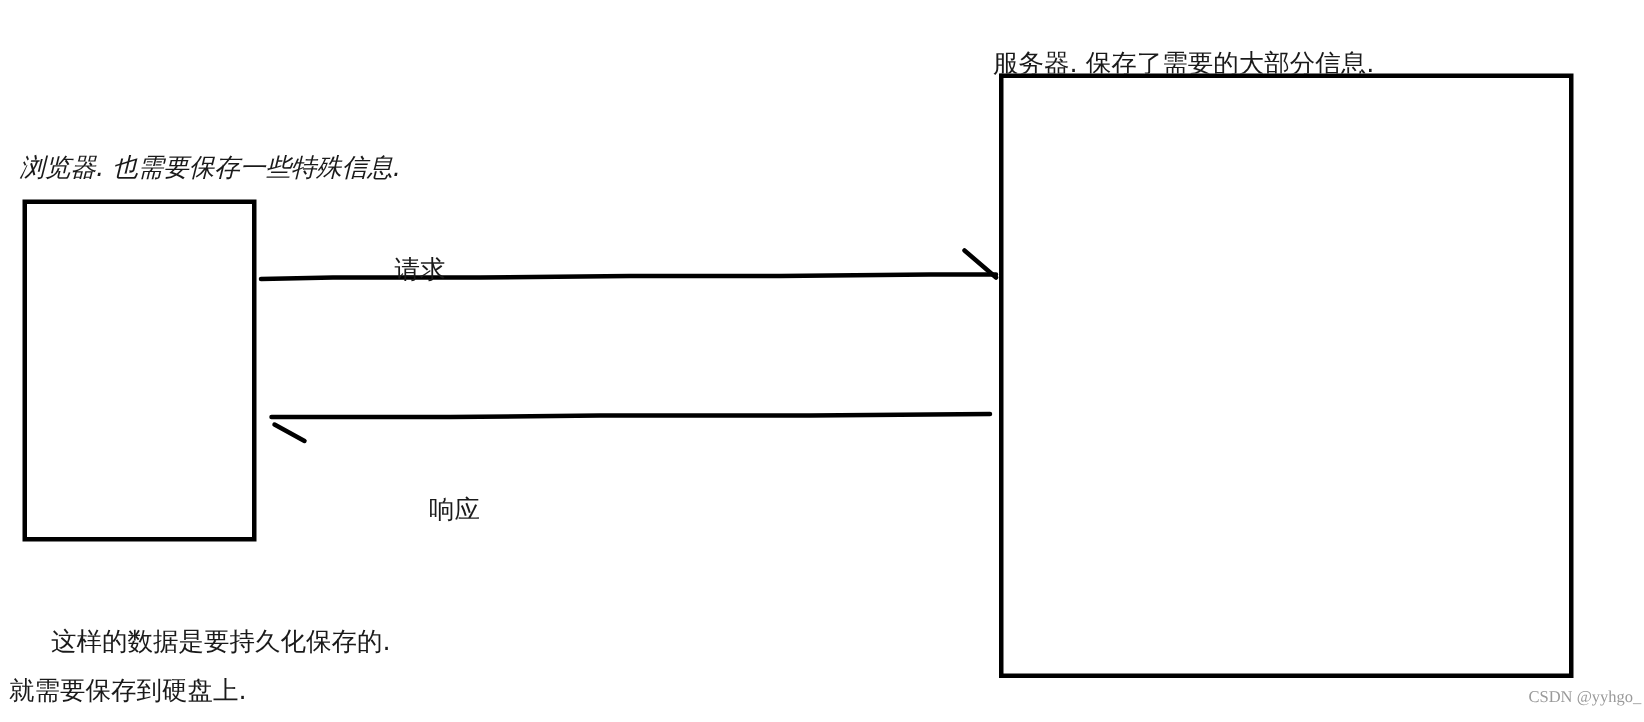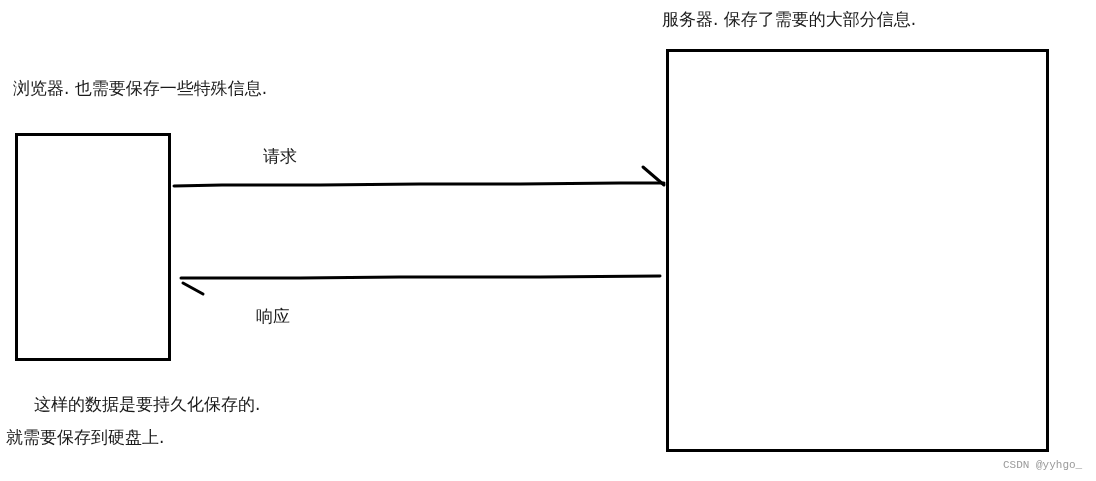--- a/index.html
+++ b/index.html
@@ -1,27 +1,27 @@
 <!DOCTYPE html>
 <html><head>
   <meta charset="utf-8">
   <style>
     html, body { margin: 0; padding: 0; background: #ffffff; }
     body { width: 1096px; height: 481px; position: relative; overflow: hidden;
            font-family: "DejaVu Sans", "Liberation Sans", sans-serif; color: #1a1a1a; }
-    .label { position: absolute; font-size: 17px; line-height: 20px; white-space: nowrap; }
+    .label { position: absolute; font-size: 17px; line-height: 20px; white-space: nowrap; margin-top: 24px; }
     .box { position: absolute; border: 3px solid #000; box-sizing: border-box; background: #fff; }
     svg.lines { position: absolute; left: 0; top: 0; }
     .watermark { position: absolute; font-size: 11px; color: #9a9a9a; white-space: nowrap;
-                 font-family: Liberation Mono, monospace; }
+                 font-family: Liberation Serif, serif; margin-left: 16px; }
   </style>
 </head>
 <body>
 
-<div class="label" style="left:13px; top:78px;">浏览器. 也需要保存一些特殊信息.</div>
+<div class="label" style="left:13px; top:78px;font-style:italic;">浏览器. 也需要保存一些特殊信息.</div>
 
 <div class="box" style="left:15px; top:133px; width:156px; height:228px;"></div>
 
 <div class="label" style="left:662px; top:9px;">服务器. 保存了需要的大部分信息.</div>
 
 <div class="box" style="left:666px; top:49px; width:383px; height:403px;"></div>
 
 <svg class="lines" width="1096" height="481">
 
   <g>
@@ -30,18 +30,18 @@
   </g>
 
   <g>
     <polyline points="181,278 300,278 400,277 540,277 660,276" fill="none" stroke="#000" stroke-width="3" stroke-linecap="round"></polyline>
     <line x1="183" y1="283" x2="203" y2="294" stroke="#000" stroke-width="3" stroke-linecap="round"></line>
   </g>
 </svg>
 
 <div class="label" style="left:263px; top:146px;text-align:right;">请求</div>
 
-<div class="label" style="left:256px; top:306px;">响应</div>
+<div class="label" style="left:286px; top:306px;">响应</div>
 
 <div class="label" style="left:34px; top:394px;">这样的数据是要持久化保存的.</div>
 <div class="label" style="left:6px; top:427px;">就需要保存到硬盘上.</div>
 
 <div class="watermark" style="left:1003px; top:459px;">CSDN @yyhgo_</div>
 
 </body></html>

